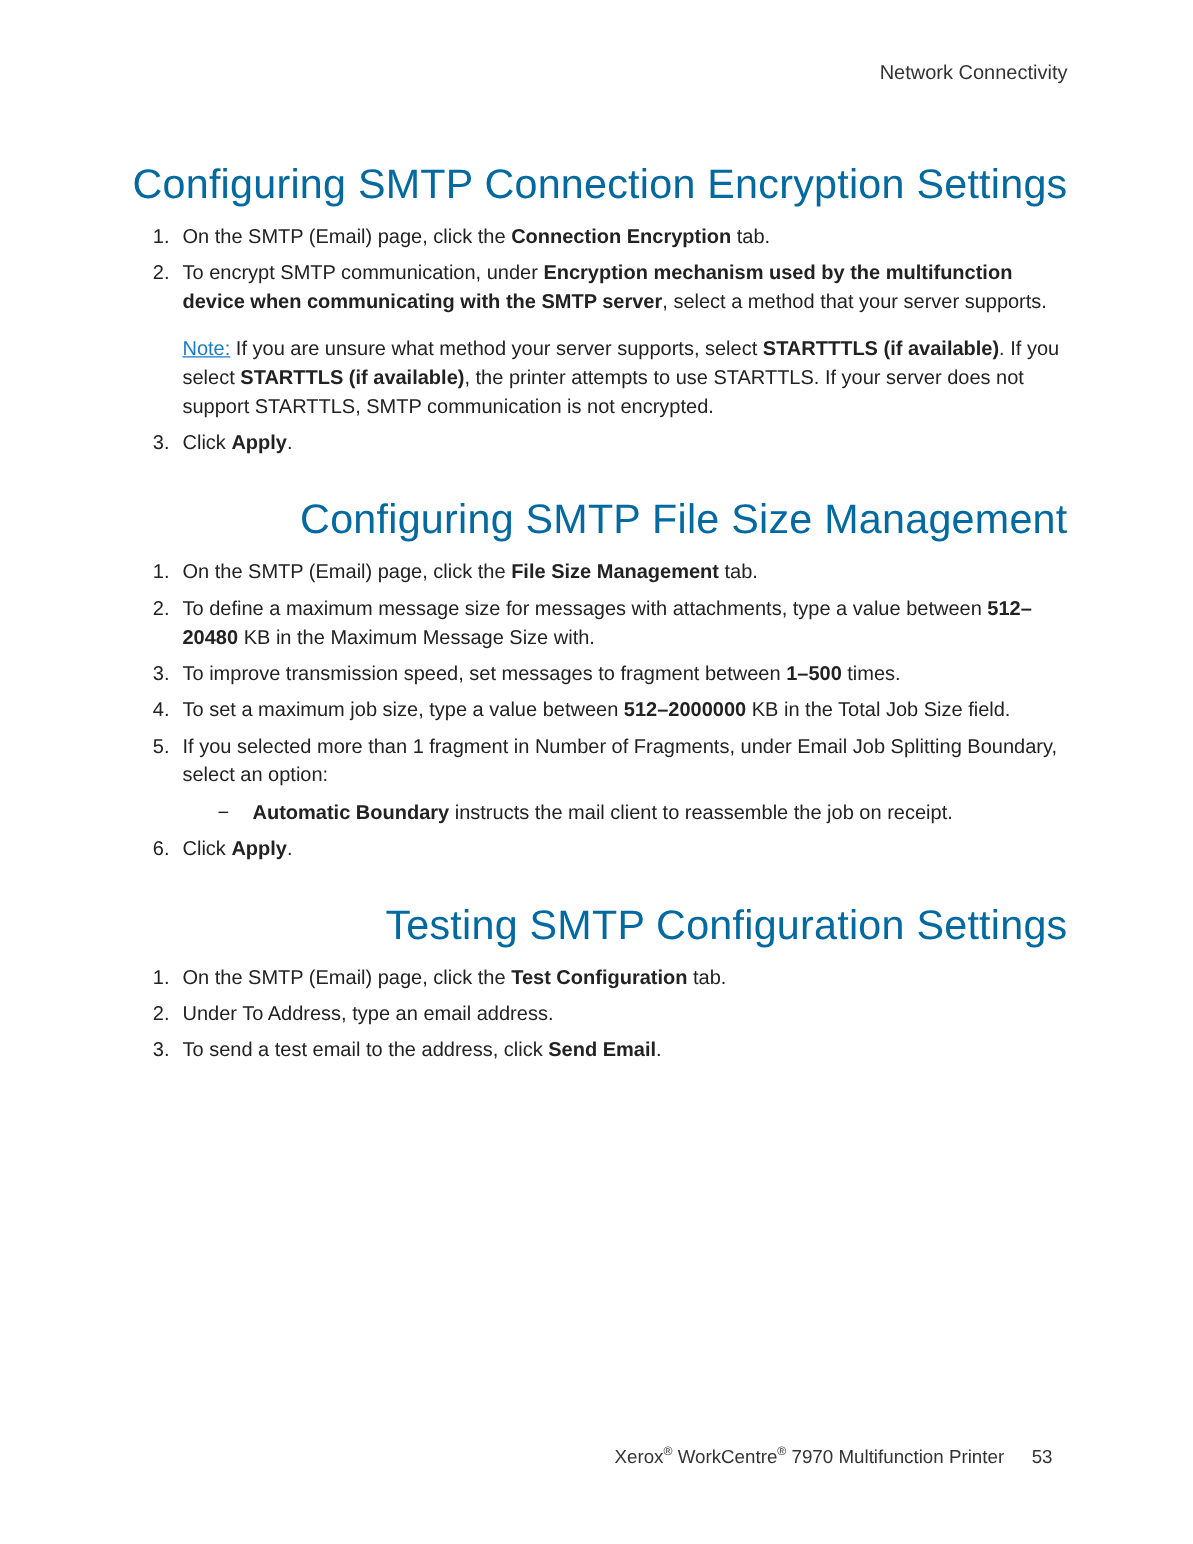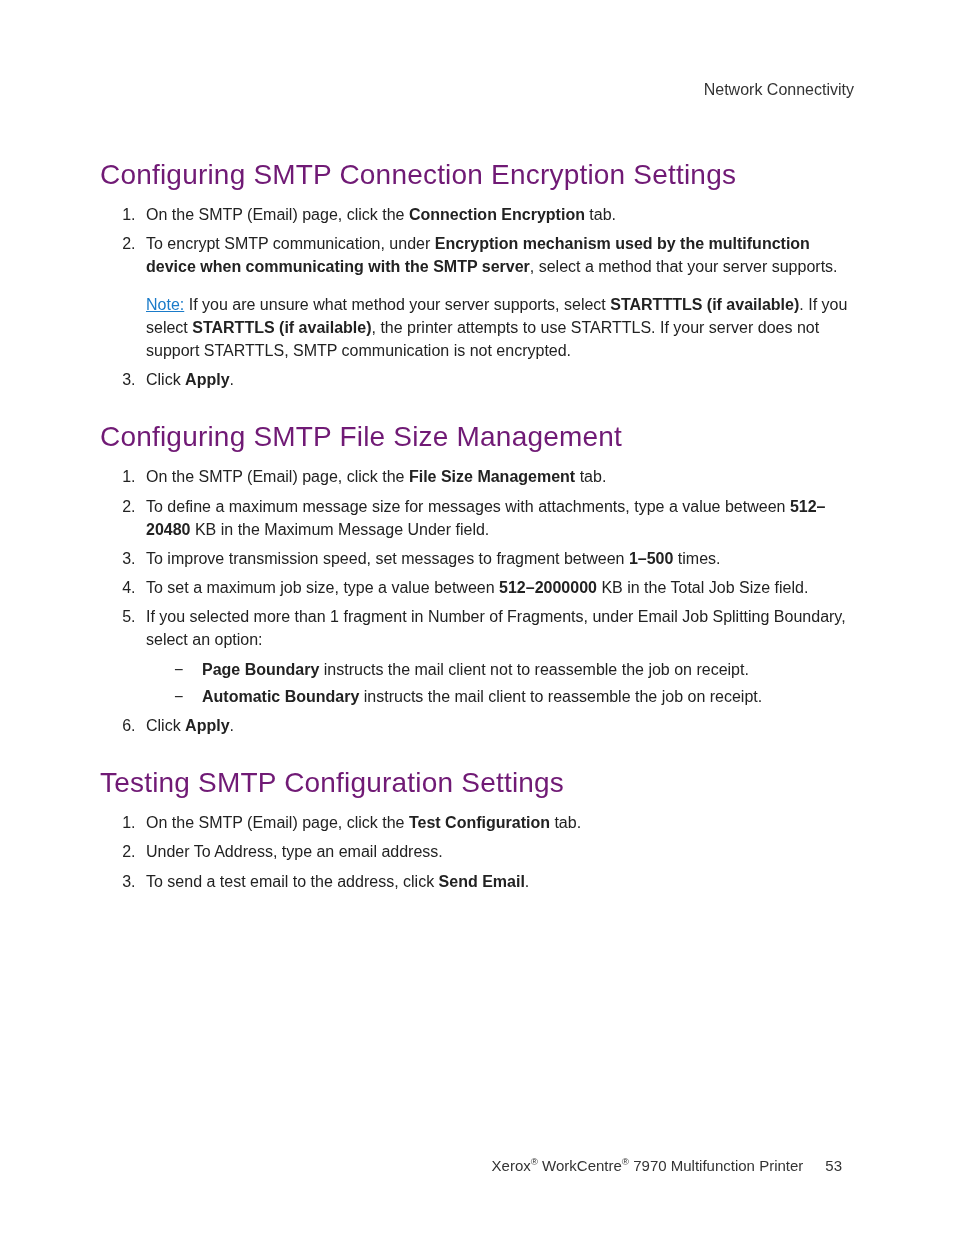--- a/index.html
+++ b/index.html
@@ -9,35 +9,35 @@
     margin: 0;
     padding: 0;
     font-family: Arial, Helvetica, sans-serif;
     color: #222;
     position: relative;
     background: #fff;
   }
   .page {
     padding: 50px 100px 0 100px;
     box-sizing: border-box;
-    margin-top: 31px;
   }
   .header-right {
     text-align: right;
     font-size: 16px;
     color: #333;
     margin-bottom: 60px;
   }
   h2.section {
     font-family: Arial, Helvetica, sans-serif;
     font-weight: normal;
-    color: #701a75;
-    font-size: 28px;
+    color: #0369a1;
+    font-size: 33px;
     margin: 30px 0 12px 0;
     letter-spacing: 0.2px;
+    text-align: right;
   }
   ol.main {
     margin: 4px 0 0 0;
     padding-left: 40px;
     font-size: 16px;
     line-height: 1.45;
   }
   ol.main > li {
     padding-left: 6px;
     margin-bottom: 6px;
@@ -104,32 +104,31 @@
       <span>Click </span><b>Apply</b><span>.</span>
     </li>
   </ol>
 
   <h2 class="section">Configuring SMTP File Size Management</h2>
   <ol class="main">
     <li>
       <span>On the SMTP (Email) page, click the </span><b>File Size Management</b><span> tab.</span>
     </li>
     <li>
-      <span>To define a maximum message size for messages with attachments, type a value between </span><b>512–20480</b><span> KB in the Maximum Message Under field.</span>
+      <span>To define a maximum message size for messages with attachments, type a value between </span><b>512–20480</b><span> KB in the Maximum Message Size with.</span>
     </li>
     <li>
       <span>To improve transmission speed, set messages to fragment between </span><b>1–500</b><span> times.</span>
     </li>
     <li>
       <span>To set a maximum job size, type a value between </span><b>512–2000000</b><span> KB in the Total Job Size field.</span>
     </li>
     <li>
       <span>If you selected more than 1 fragment in Number of Fragments, under Email Job Splitting Boundary, select an option:</span>
       <ul class="sub">
-        <li><b>Page Boundary</b><span> instructs the mail client not to reassemble the job on receipt.</span></li>
         <li><b>Automatic Boundary</b><span> instructs the mail client to reassemble the job on receipt.</span></li>
       </ul>
     </li>
     <li>
       <span>Click </span><b>Apply</b><span>.</span>
     </li>
   </ol>
 
   <h2 class="section">Testing SMTP Configuration Settings</h2>
   <ol class="main">

